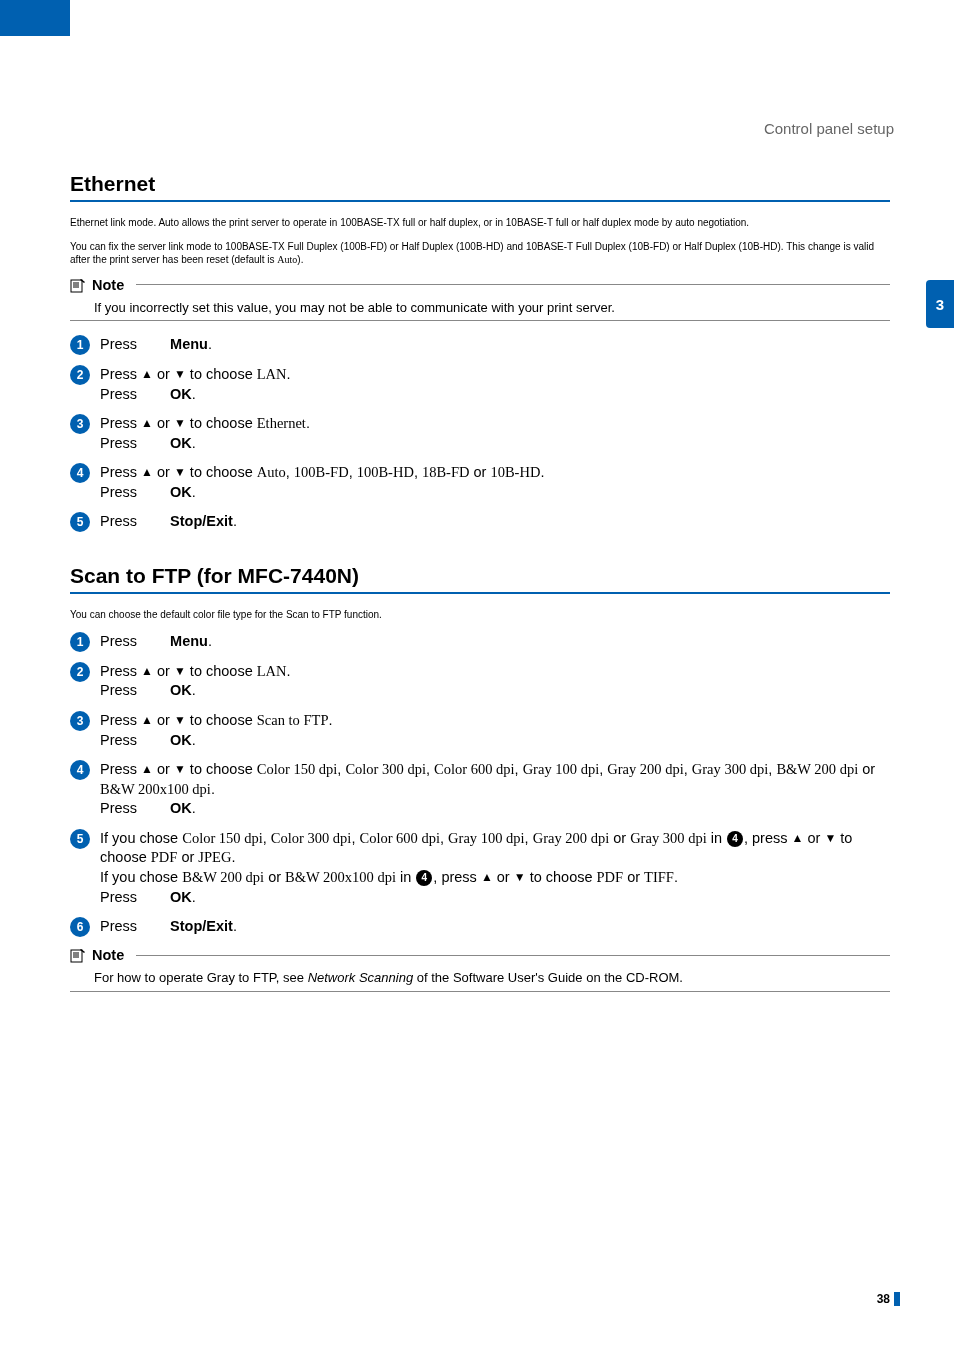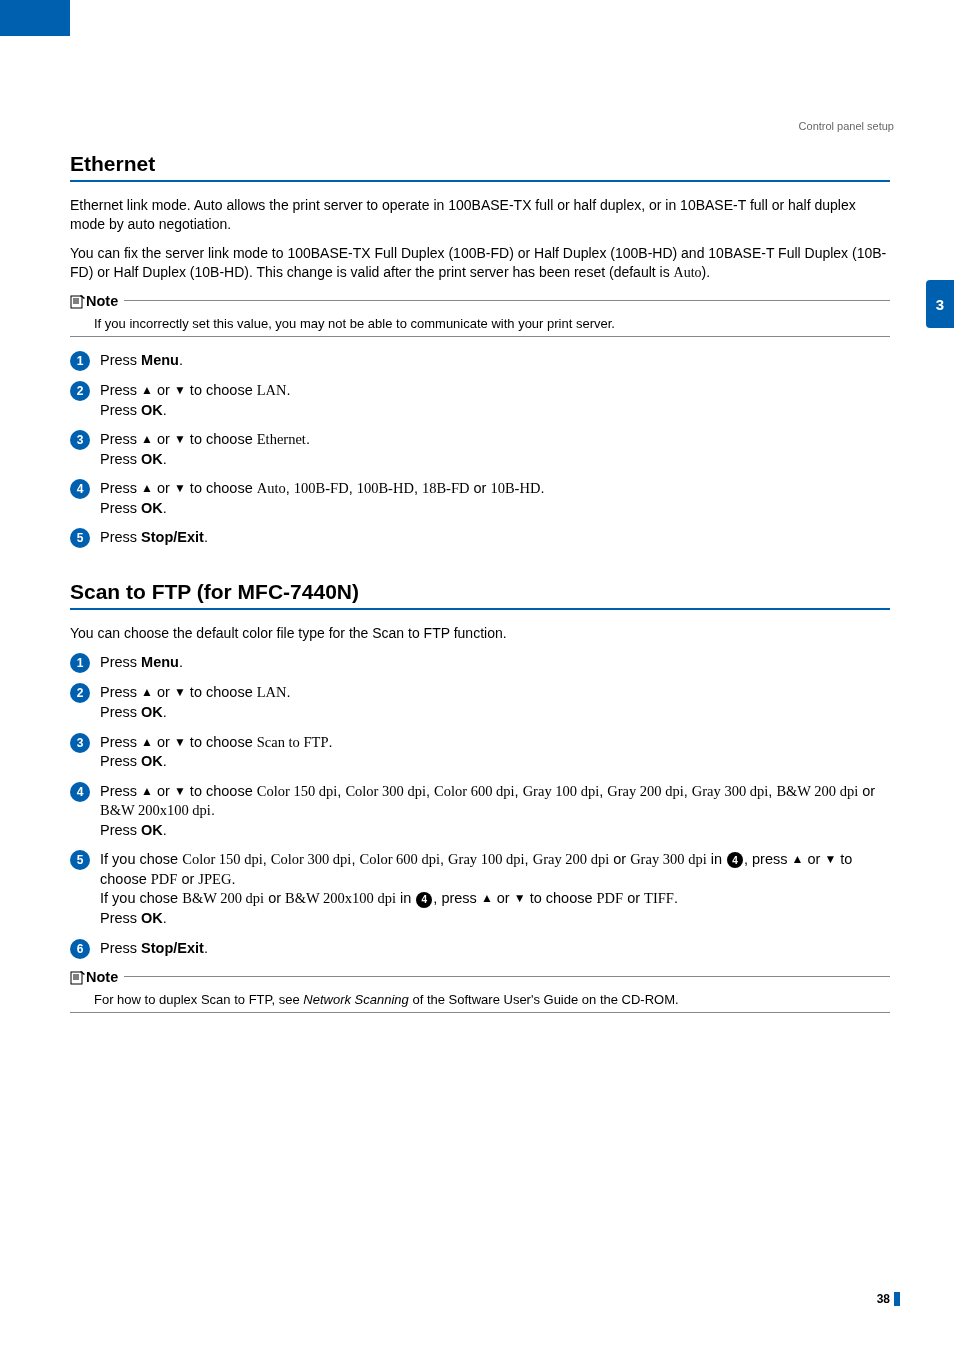--- a/index.html
+++ b/index.html
@@ -1,38 +1,38 @@
 <!DOCTYPE html>
 <html><head>
 <meta charset="utf-8">
 <style>
   * { box-sizing: border-box; margin: 0; padding: 0; }
   html, body { width: 954px; height: 1350px; font-family: Arial, Helvetica, sans-serif; background: #fff; color: #000; }
   .page { position: relative; width: 954px; height: 1350px; }
   .top-bar { position: absolute; top: 0; left: 0; width: 954px; height: 36px; background: #fff; }
   .top-bar .blue { position: absolute; top: 0; left: 0; width: 70px; height: 36px; background: #0060b0; }
-  .header-text { position: absolute; top: 120px; right: 60px; font-size: 11px; color: #666; }
+  .header-text { position: absolute; top: 120px; right: 60px; font-size: 15px; color: #666; }
   .side-tab { position: absolute; top: 280px; right: 0; width: 28px; height: 48px; background: #0060b0; color: #fff; border-radius: 4px 0 0 4px; display: flex; align-items: center; justify-content: center; font-size: 15px; font-weight: bold; }
-  .content { position: absolute; top: 152px; left: 70px; width: 820px; }
+  .content { position: absolute; top: 172px; left: 70px; width: 820px; }
   h2.section { font-size: 21px; font-weight: bold; margin-bottom: 4px; }
   .blue-line { height: 2px; background: #0060b0; margin-bottom: 14px; }
-  p.body { font-size: 14px; line-height: 1.35; margin-bottom: 10px; }
+  p.body { font-size: 10px; line-height: 1.35; margin-bottom: 10px; }
   .mono { font-family: Liberation Serif, serif; }
-  .note-row { display: flex; align-items: center; margin-top: 2px; }
+  .note-row { display: flex; align-items: center; gap: 6px; margin-top: 2px; }
   .note-icon { width: 16px; height: 16px; }
   .note-icon svg { width: 16px; height: 16px; }
   .note-label { font-size: 14.5px; font-weight: bold; }
   .note-rule { flex: 1; height: 1px; background: #888; margin-left: 6px; }
   .note-body { font-size: 13px; line-height: 1.35; margin: 6px 0 4px 24px; }
   .note-end { height: 1px; background: #888; margin-bottom: 14px; }
   .step { display: flex; align-items: flex-start; gap: 10px; margin-bottom: 10px; }
   .bullet { flex: 0 0 20px; width: 20px; height: 20px; border-radius: 50%; background: #0060b0; color: #fff; font-size: 12px; font-weight: bold; display: flex; align-items: center; justify-content: center; }
   .bullet-dark { flex: 0 0 16px; width: 16px; height: 16px; border-radius: 50%; background: #000; color: #fff; font-size: 10px; font-weight: bold; display: inline-flex; align-items: center; justify-content: center; vertical-align: middle; margin: 0 1px; }
   .step-text { font-size: 14.5px; line-height: 1.35; }
-  .step-text b { font-weight: bold; }
+  .step-text b { font-weight: bold; margin-left: 29px; }
   .arrow { font-size: 12px; vertical-align: 1px; }
   .em { font-style: italic; }
   .page-num { position: absolute; bottom: 44px; right: 64px; font-size: 12px; font-weight: bold; }
   .page-num-bar { position: absolute; bottom: 44px; right: 54px; width: 6px; height: 14px; background: #0060b0; }
 </style>
 </head>
 <body>
 
 <div class="page">
   <div class="top-bar">
@@ -168,21 +168,21 @@
             <path d="M11 2 l4 3 l-1 1 l-4 -3 z" fill="#000"></path>
             <line x1="3" y1="6" x2="9" y2="6" stroke="#000"></line>
             <line x1="3" y1="8" x2="9" y2="8" stroke="#000"></line>
             <line x1="3" y1="10" x2="9" y2="10" stroke="#000"></line>
           </svg>
       </span>
       <span class="note-label">Note</span>
       <span class="note-rule"></span>
     </div>
     <p class="note-body">
-      <span>For how to duplex Scan to FTP, see </span><span class="em">Network Scanning</span><span> of the Software User's Guide on the CD-ROM.</span>
+      <span>For how to operate Gray to FTP, see </span><span class="em">Network Scanning</span><span> of the Software User's Guide on the CD-ROM.</span>
     </p>
     <div class="note-end"></div>
 
   </div>
 
   <div class="page-num">38</div>
   <div class="page-num-bar"></div>
 </div>
 
 </body></html>

